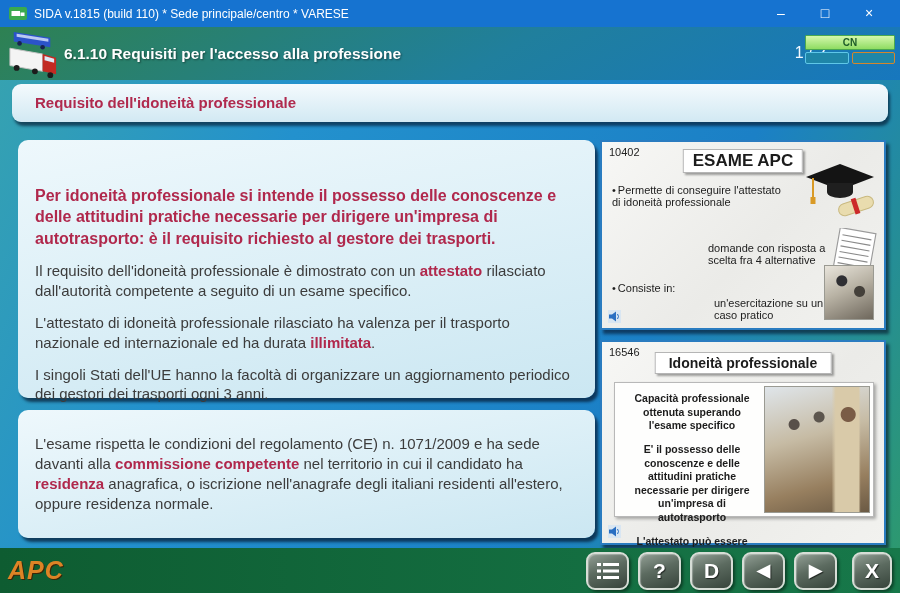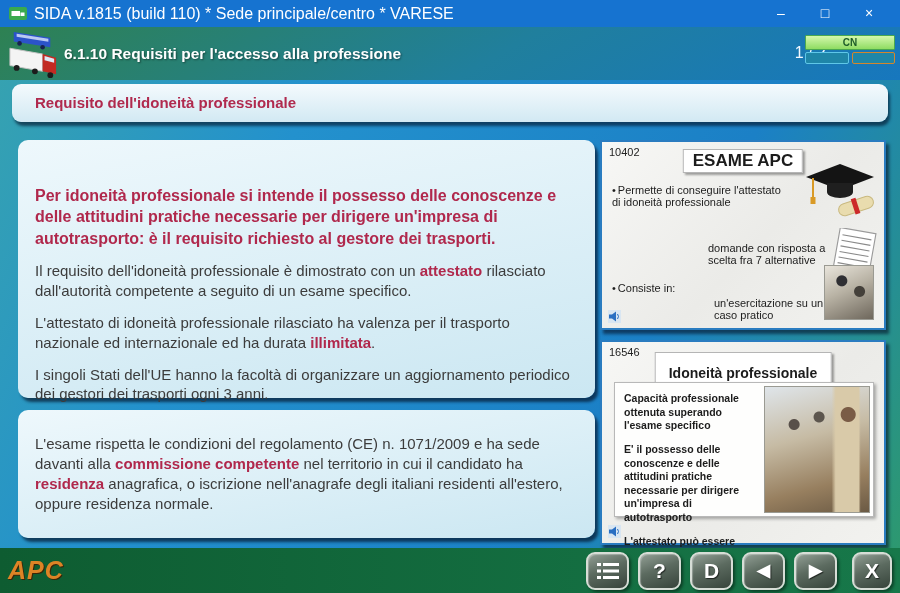--- a/index.html
+++ b/index.html
@@ -4,21 +4,21 @@
 <style>
   * { margin:0; padding:0; box-sizing:border-box; }
   html,body { width:900px; height:593px; font-family:"Liberation Sans", sans-serif; }
   .app { position:relative; width:900px; height:593px; overflow:hidden;
          background:linear-gradient(118deg,#38a4ad 0%,#2391cd 30%,#1b80c6 68%,#2e9a6a 100%); }
 
   
   .titlebar { position:absolute; top:0; left:0; width:900px; height:27px; background:#1673d0;
               display:flex; align-items:center; padding:0 9px; }
   .win-icon { width:18px; height:13px; margin-right:7px; flex:0 0 auto; }
-  .win-title { color:#fff; font-size:16px; }
+  .win-title { color:#fff; font-size:12px; }
   .win-controls { margin-left:auto; display:flex; align-items:center; gap:0; }
   .win-ctl { color:#fff; font-size:14px; width:44px; text-align:center; cursor:pointer; line-height:27px; }
 
   
   .header { position:absolute; top:27px; left:0; width:900px; height:53px;
             background:linear-gradient(150deg,#2e8152 0%,#207f9d 55%,#1777be 100%); }
   .logo { position:absolute; left:6px; top:2px; width:54px; height:50px; }
   .lesson-title { position:absolute; left:64px; top:0; height:54px; line-height:53px;
                   color:#fff; font-size:15.5px; font-weight:bold; text-shadow:1px 1px 2px rgba(0,0,0,.45); }
   .page-indicator { position:absolute; right:74px; top:17px; color:#f2f8ff; font-size:16px; }
@@ -45,37 +45,37 @@
 
   
   .card { position:absolute; background:linear-gradient(135deg,#f7f7f5 0%,#ebebe8 55%,#f2f2ef 100%);
           border:2px solid #2a7cc0; box-shadow:3px 4px 3px rgba(5,15,35,.6); color:#1c1c1c; font-size:11px; }
   .card1 { left:600px; top:140px; width:286px; height:190px; }
   .card2 { left:600px; top:340px; width:286px; height:205px; }
   .card-code { position:absolute; top:4px; left:7px; font-size:11px; color:#222; }
   .title-box { position:absolute; left:50%; transform:translateX(-50%); background:#fff; border:1px solid #b5b5b5;
                box-shadow:2px 2px 2px rgba(0,0,0,.35); white-space:nowrap; font-weight:bold; }
   .card1 .title-box { top:7px; font-size:17px; padding:1px 9px; }
-  .card2 .title-box { top:10px; font-size:14px; padding:12px 13px; }
+  .card2 .title-box { top:10px; font-size:14px; padding:2px 13px; }
   .bullet::before { content:"\2022"; margin-right:2px; }
   .c1-bullet1 { position:absolute; top:42px; left:10px; width:178px; }
   .grad-icon { position:absolute; top:20px; right:4px; width:80px; height:58px; }
   .c1-note1 { position:absolute; top:100px; left:106px; width:130px; }
   .paper-icon { position:absolute; top:86px; right:4px; width:52px; height:52px; }
   .c1-bullet2 { position:absolute; top:140px; left:10px; }
   .c1-note2 { position:absolute; top:155px; left:112px; width:118px; }
   .photo-exam { position:absolute; bottom:8px; right:10px; width:50px; height:55px; border:1px solid #9a9a92;
     background:
       radial-gradient(circle at 35% 28%, #2f2f33 0 5px, rgba(0,0,0,0) 6px),
       radial-gradient(circle at 72% 48%, #44403a 0 5px, rgba(0,0,0,0) 6px),
       linear-gradient(155deg,#e9e5dc 0%,#b8b2a4 45%,#6e675c 100%); }
   .audio-icon { position:absolute; bottom:5px; left:6px; width:13px; height:13px; }
   .c2-inner { position:absolute; top:40px; left:12px; right:10px; bottom:26px; background:#fefefd;
               border:1px solid #b8b8b8; box-shadow:2px 2px 3px rgba(0,0,0,.3); display:flex; }
-  .c2-text { flex:1; padding:9px 4px 8px 9px; font-weight:bold; font-size:10.5px; line-height:1.3; }
+  .c2-text { flex:1; padding:9px 4px 8px 9px; font-weight:bold; font-size:10.5px; line-height:1.3;text-align:center; }
   .c2-text p + p { margin-top:10px; }
   .photo-class { width:106px; align-self:stretch; margin:3px 3px 3px 0; border:1px solid #9a9a92;
     background:
       radial-gradient(circle at 80% 22%, #7a5c46 0 7px, rgba(0,0,0,0) 8px),
       radial-gradient(circle at 28% 30%, #58504a 0 5px, rgba(0,0,0,0) 6px),
       radial-gradient(circle at 52% 24%, #5d564e 0 5px, rgba(0,0,0,0) 6px),
       linear-gradient(90deg, rgba(0,0,0,0) 64%, #d9caa9 68% 90%, rgba(0,0,0,0) 92%),
       linear-gradient(165deg,#dfe5ea 0%,#c6bba4 40%,#977f5f 75%,#6b5a44 100%); }
 
   
@@ -155,21 +155,21 @@
       <polygon points="40,2 74,15 40,28 6,15" fill="#141414"></polygon>
       <path d="M27 21 v9 a13 6 0 0 0 26 0 v-9 z" fill="#1f1f1f"></path>
       <line x1="13" y1="16" x2="13" y2="35" stroke="#d99a26" stroke-width="2"></line>
       <rect x="10.5" y="35" width="5" height="7" fill="#d99a26"></rect>
       <g transform="rotate(-18 56 44)">
         <rect x="38" y="38" width="36" height="12" rx="6" fill="#e9dcae" stroke="#c9b97f"></rect>
         <rect x="53" y="36" width="5" height="16" fill="#cc2a2a"></rect>
       </g>
     </svg>
     <div class="bullet c1-bullet1">Permette di conseguire l'attestato di idoneità professionale</div>
-    <div class="c1-note1">domande con risposta a scelta fra 7 alternative</div>
+    <div class="c1-note1">domande con risposta a scelta fra 4 alternative</div>
     <svg class="paper-icon" viewBox="0 0 46 46">
       <g transform="rotate(10 23 23)">
         <rect x="7" y="2" width="32" height="42" fill="#fff" stroke="#9a9a9a"></rect>
         <line x1="10" y1="8" x2="36" y2="8" stroke="#8a8a8a"></line>
         <line x1="10" y1="13" x2="36" y2="13" stroke="#8a8a8a"></line>
         <line x1="10" y1="18" x2="36" y2="18" stroke="#8a8a8a"></line>
         <line x1="10" y1="23" x2="36" y2="23" stroke="#8a8a8a"></line>
         <line x1="10" y1="28" x2="36" y2="28" stroke="#8a8a8a"></line>
         <line x1="10" y1="33" x2="36" y2="33" stroke="#8a8a8a"></line>
         <line x1="10" y1="38" x2="30" y2="38" stroke="#8a8a8a"></line>

